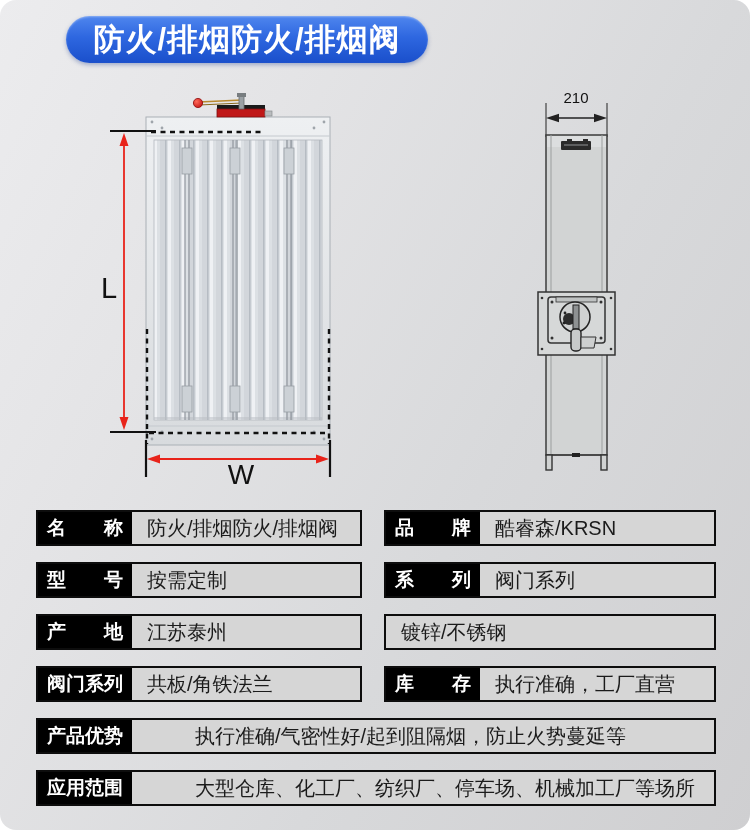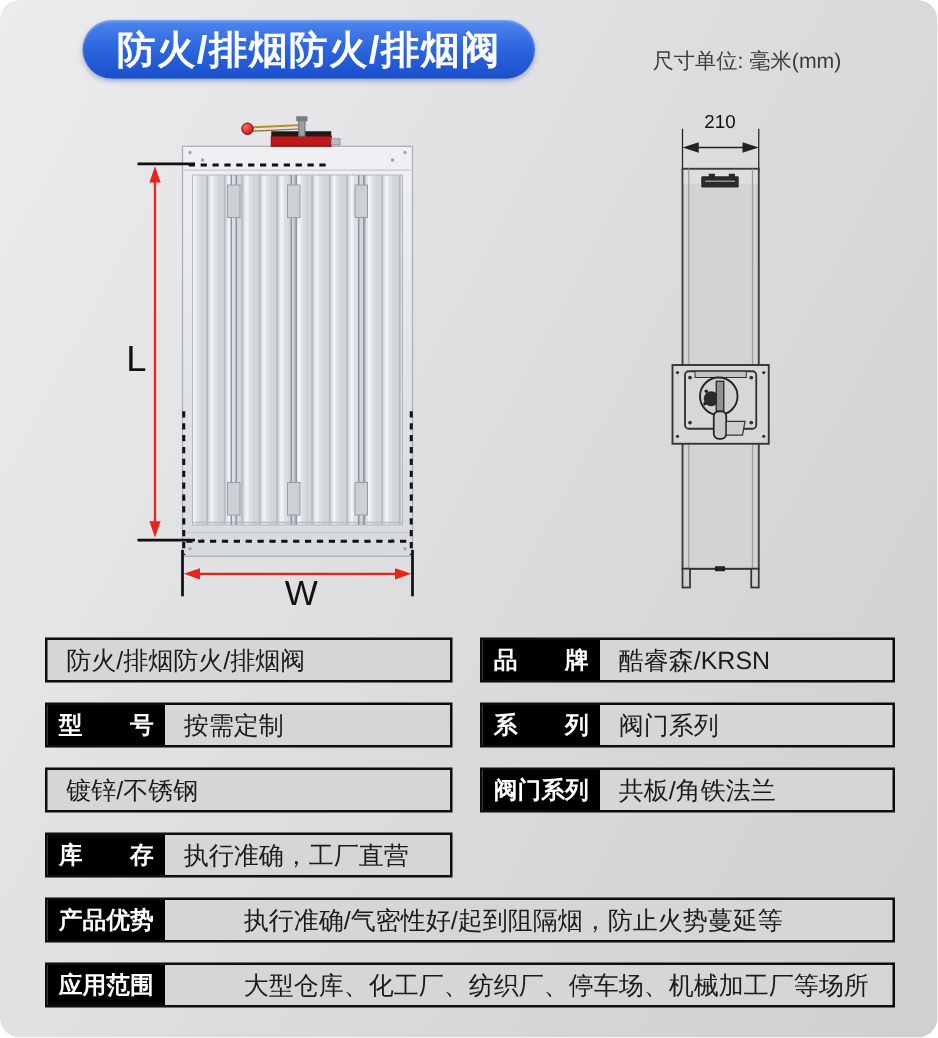--- a/index.html
+++ b/index.html
@@ -46,21 +46,20 @@
   }
 </style>
 </head>
 <body>
 
 <div class="page">
 
   <div class="banner">
     <span class="banner-title">防火/排烟防火/排烟阀</span>
   </div>
-  <span class="unit-note">尺寸单位: 毫米(mm)</span>
 
   <svg style="left:95px; top:88px;" width="250" height="412" viewBox="0 0 250 412">
     <defs>
       <linearGradient id="railGrad" x1="0" y1="0" x2="0" y2="1">
         <stop offset="0" stop-color="#eef0f2"></stop>
           <stop offset="1" stop-color="#d8dbde"></stop>
       </linearGradient>
       <pattern id="blades" width="14" height="10" patternUnits="userSpaceOnUse">
         <rect x="0" y="0" width="14" height="10" fill="#dce0e4"></rect>
         <rect x="0" y="0" width="1.6" height="10" fill="#b6bcc3"></rect>
@@ -193,33 +192,38 @@
       <rect x="47" y="368" width="8" height="4" fill="#222"></rect>
     </g>
   </svg>
 
   <span class="dim-label dim-l">L</span>
   <span class="dim-label dim-w">W</span>
   <span class="dim-label dim-210">210</span>
 
   <div class="spec-table">
     <div class="spec-row">
+      <span class="spec-label">名　　称</span>
       <span class="spec-value">防火/排烟防火/排烟阀</span>
     </div>
     <div class="spec-row">
       <span class="spec-label">品　　牌</span>
       <span class="spec-value">酷睿森/KRSN</span>
     </div>
     <div class="spec-row">
       <span class="spec-label">型　　号</span>
       <span class="spec-value">按需定制</span>
     </div>
     <div class="spec-row">
       <span class="spec-label">系　　列</span>
       <span class="spec-value">阀门系列</span>
+    </div>
+    <div class="spec-row">
+      <span class="spec-label">产　　地</span>
+      <span class="spec-value">江苏泰州</span>
     </div>
     <div class="spec-row">
       <span class="spec-value">镀锌/不锈钢</span>
     </div>
     <div class="spec-row">
       <span class="spec-label">阀门系列</span>
       <span class="spec-value">共板/角铁法兰</span>
     </div>
     <div class="spec-row">
       <span class="spec-label">库　　存</span>

